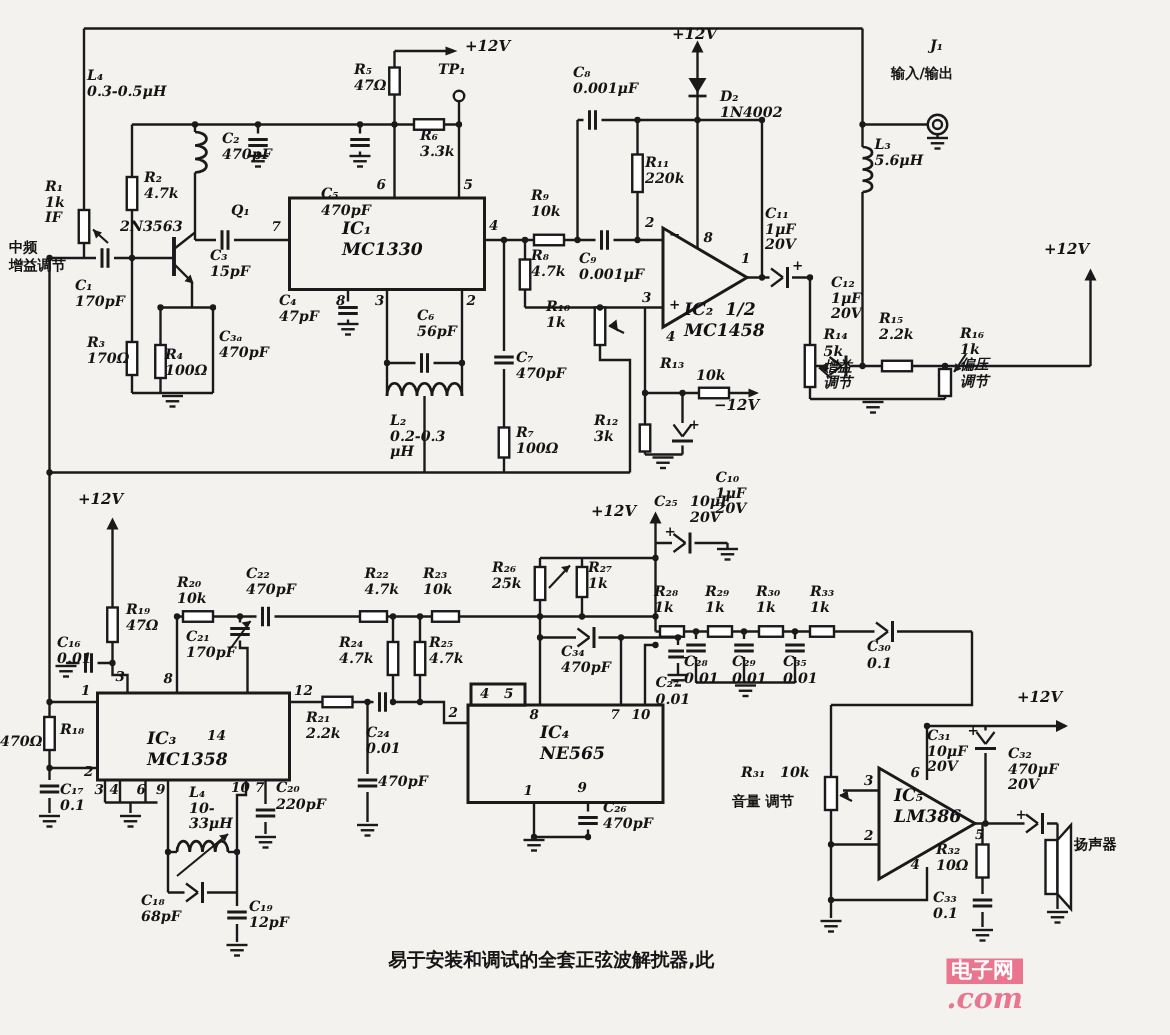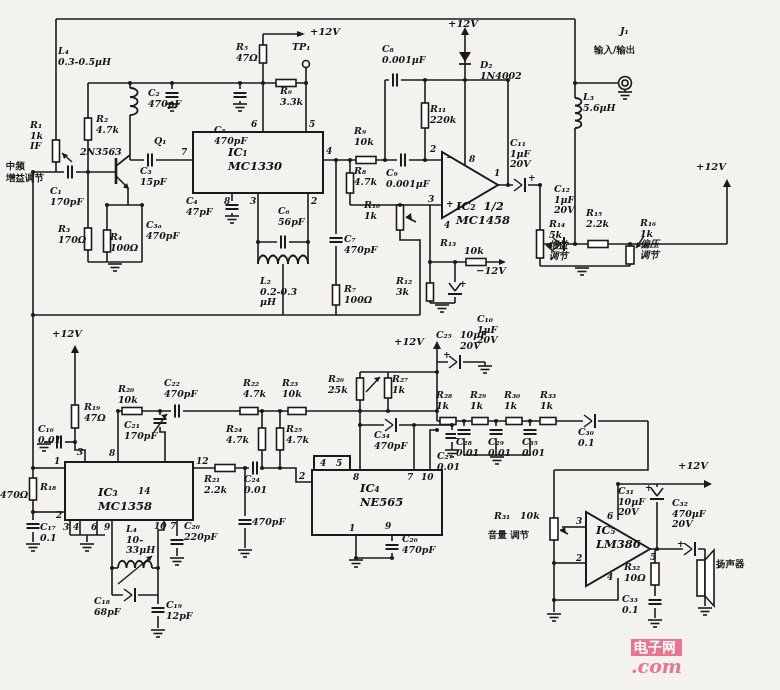--- a/index.html
+++ b/index.html
@@ -583,21 +583,21 @@
 0.1</div>
       <div class="lb" style="left: 126px; top: 524px;">L₄
 10-
 33μH</div>
       <div class="lb" style="left: 94px; top: 596px;">C₁₈
 68pF</div>
       <div class="lb" style="left: 166px; top: 600px;">C₁₉
 12pF</div>
       <div class="lb" style="left: 204px; top: 474px;">R₂₁
 2.2k</div>
-      <div class="lb" style="left: 244px; top: 474px;">C₂₄
+      <div class="lb" style="left: 244px; top: 484px;">C₂₄
 0.01</div>
       <div class="lb" style="left: 252px; top: 517px;">470pF</div>
       <div class="lb" style="left: 184px; top: 521px;">C₂₀
 220pF</div>
       <div class="lb" style="left: 328px; top: 374px;">R₂₆
 25k</div>
       <div class="lb" style="left: 392px; top: 374px;">R₂₇
 1k</div>
       <div class="pw" style="left: 394px; top: 336px;">+12V</div>
       <div class="lb" style="left: 436px; top: 330px;">C₂₅</div>
@@ -658,20 +658,21 @@
 0.1</div>
       <div class="cn" style="left: 716px; top: 558px;">扬声器</div>
       <div class="pin" style="left: 528px; top: 173px;">+</div>
       <div class="pin" style="left: 443px; top: 350px;">+</div>
       <div class="pin" style="left: 645px; top: 483px;">+</div>
       <div class="pin" style="left: 677px; top: 539px;">+</div>
       <div class="pin" style="left: 459px; top: 279px;">+</div>
     </div>
 
   <div id="caption">
+    <span>易于安装和调试的全套正弦波解扰器,此</span>
   </div>
 
   <div class="wm">
     <span class="wm-col">
       <span class="wm-box">电子网</span>
       <span class="wm-com">.com</span>
     </span>
   </div>
 </div>
 

